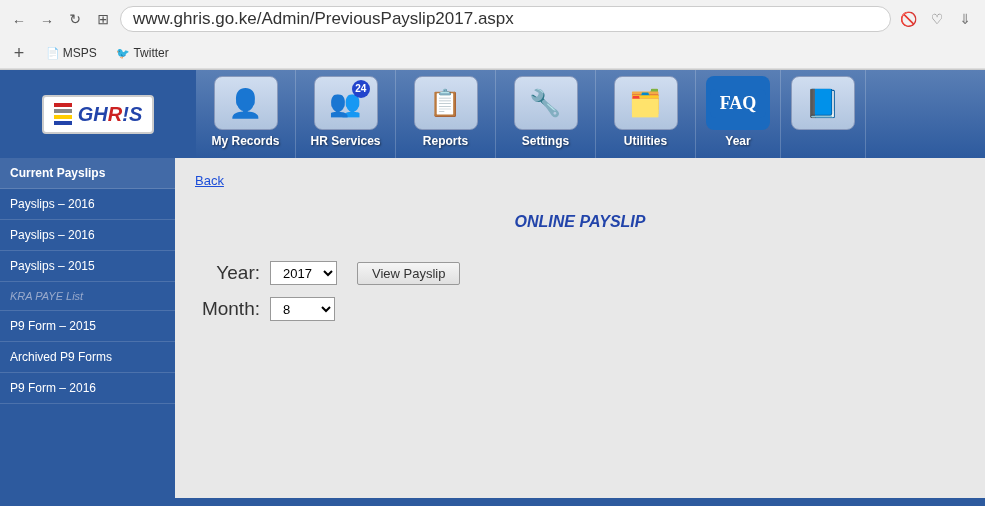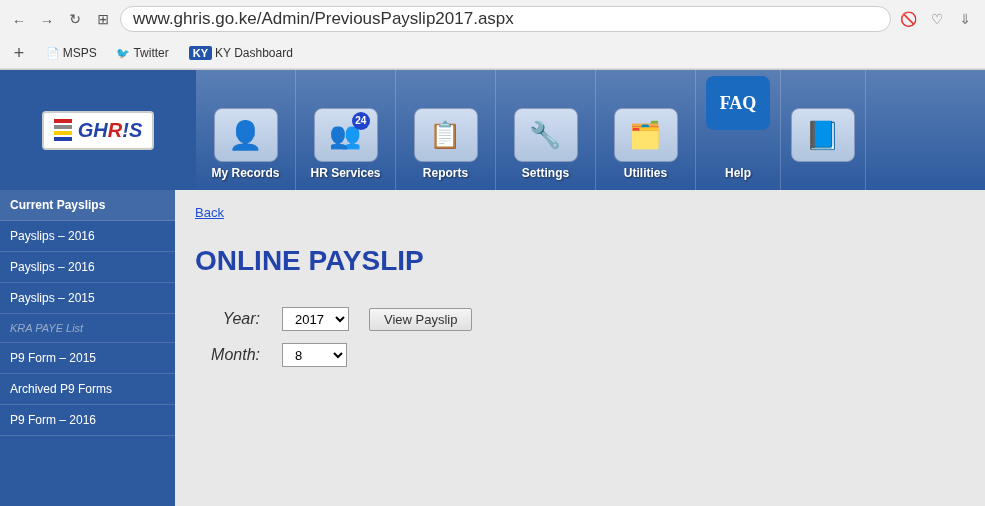--- a/index.html
+++ b/index.html
@@ -55,24 +55,24 @@
 
     
     .sidebar { width: 175px; background: #2d5a9e; flex-shrink: 0; }
     .sidebar-item { display: block; color: white; font-size: 12px; padding: 8px 10px; border-bottom: 1px solid rgba(255,255,255,0.15); cursor: pointer; text-decoration: none; }
     .sidebar-item.active { background: rgba(255,255,255,0.1); font-weight: bold; }
     .sidebar-item.kra { color: #99aacc; font-style: italic; font-size: 11px; }
 
     
     .main-content { flex: 1; padding: 15px 20px; background: #e8e8e8; }
     .back-link { color: #1d4ed8; text-decoration: underline; cursor: pointer; font-size: 13px; margin-bottom: 10px; display: inline-block; }
-    .page-title { text-align: left; color: #2244aa; font-size: 28px; font-weight: bold; margin: 15px 0 30px 0; }
+    .page-title { text-align: center; color: #2244aa; font-size: 16px; font-weight: bold; margin: 15px 0 30px 0; font-style: italic; }
     
     .form-row { display: flex; align-items: center; margin-bottom: 12px; }
-    .form-label { width: 65px; text-align: right; margin-right: 22px; font-size: 16px; color: #333; font-style: italic; }
+    .form-label { width: 65px; text-align: right; margin-right: 10px; font-size: 19px; color: #333; }
     .form-select { height: 24px; border: 1px solid #999; background: white; font-size: 13px; padding: 0 8px; min-width: 65px; cursor: pointer; }
     .view-payslip-btn { margin-left: 20px; padding: 3px 14px; background: linear-gradient(180deg, #f5f5f5 0%, #e0e0e0 100%); border: 1px solid #999; border-radius: 2px; cursor: pointer; font-size: 13px; color: #333; }
 
     
     .app-footer { background: #2d5a9e; text-align: center; padding: 8px; color: white; font-size: 12px; font-weight: bold; }
     
     
     .bottom-bar { height: 6px; background: #2d5a9e; }
 
     .nav-icon-relative { position: relative; display: inline-block; }
@@ -98,24 +98,20 @@
   <div class="bookmarks-bar">
     <button class="nav-btn" style="font-size:18px; color:#555;">+</button>
     <button class="bookmark-btn">
       <span class="bookmark-icon">📄</span>
       <span>MSPS</span>
     </button>
     <button class="bookmark-btn">
       <span class="bookmark-icon">🐦</span>
       <span>Twitter</span>
     </button>
-    <button class="bookmark-btn">
-      <span class="bookmark-icon" style="font-size:11px; font-weight:bold; background:#2255aa; color:white; padding:1px 4px; border-radius:2px;">KY</span>
-      <span>KY Dashboard</span>
-    </button>
   </div>
 </div>
 
 <div class="app-wrapper">
 
   <div class="app-header">
     <div class="logo-area">
       <div class="logo-box">
         <div class="logo-bars">
           <div class="logo-bar logo-bar-1"></div>
@@ -160,25 +156,25 @@
         <span class="nav-label">Settings</span>
       </div>
 
       <div class="nav-item">
         <div class="nav-icon-wrap">
           <span class="icon-utilities">🗂️</span>
         </div>
         <span class="nav-label">Utilities</span>
       </div>
 
-      <div class="nav-item" style="min-width: 80px; gap: 32px;">
+      <div class="nav-item" style="min-width: 80px;">
         <div class="nav-icon-wrap" style="background: #1a6abf; border:none;">
           <span class="icon-faq">FAQ</span>
         </div>
-        <span class="nav-label">Help</span>
+        <span class="nav-label">Year</span>
       </div>
 
       <div class="nav-item" style="min-width: 60px;">
         <div class="nav-icon-wrap">
           <span class="icon-help" style="font-size:28px;">📘</span>
         </div>
         <span class="nav-label" style="visibility:hidden;">.</span>
       </div>
     </div>
   </div>

